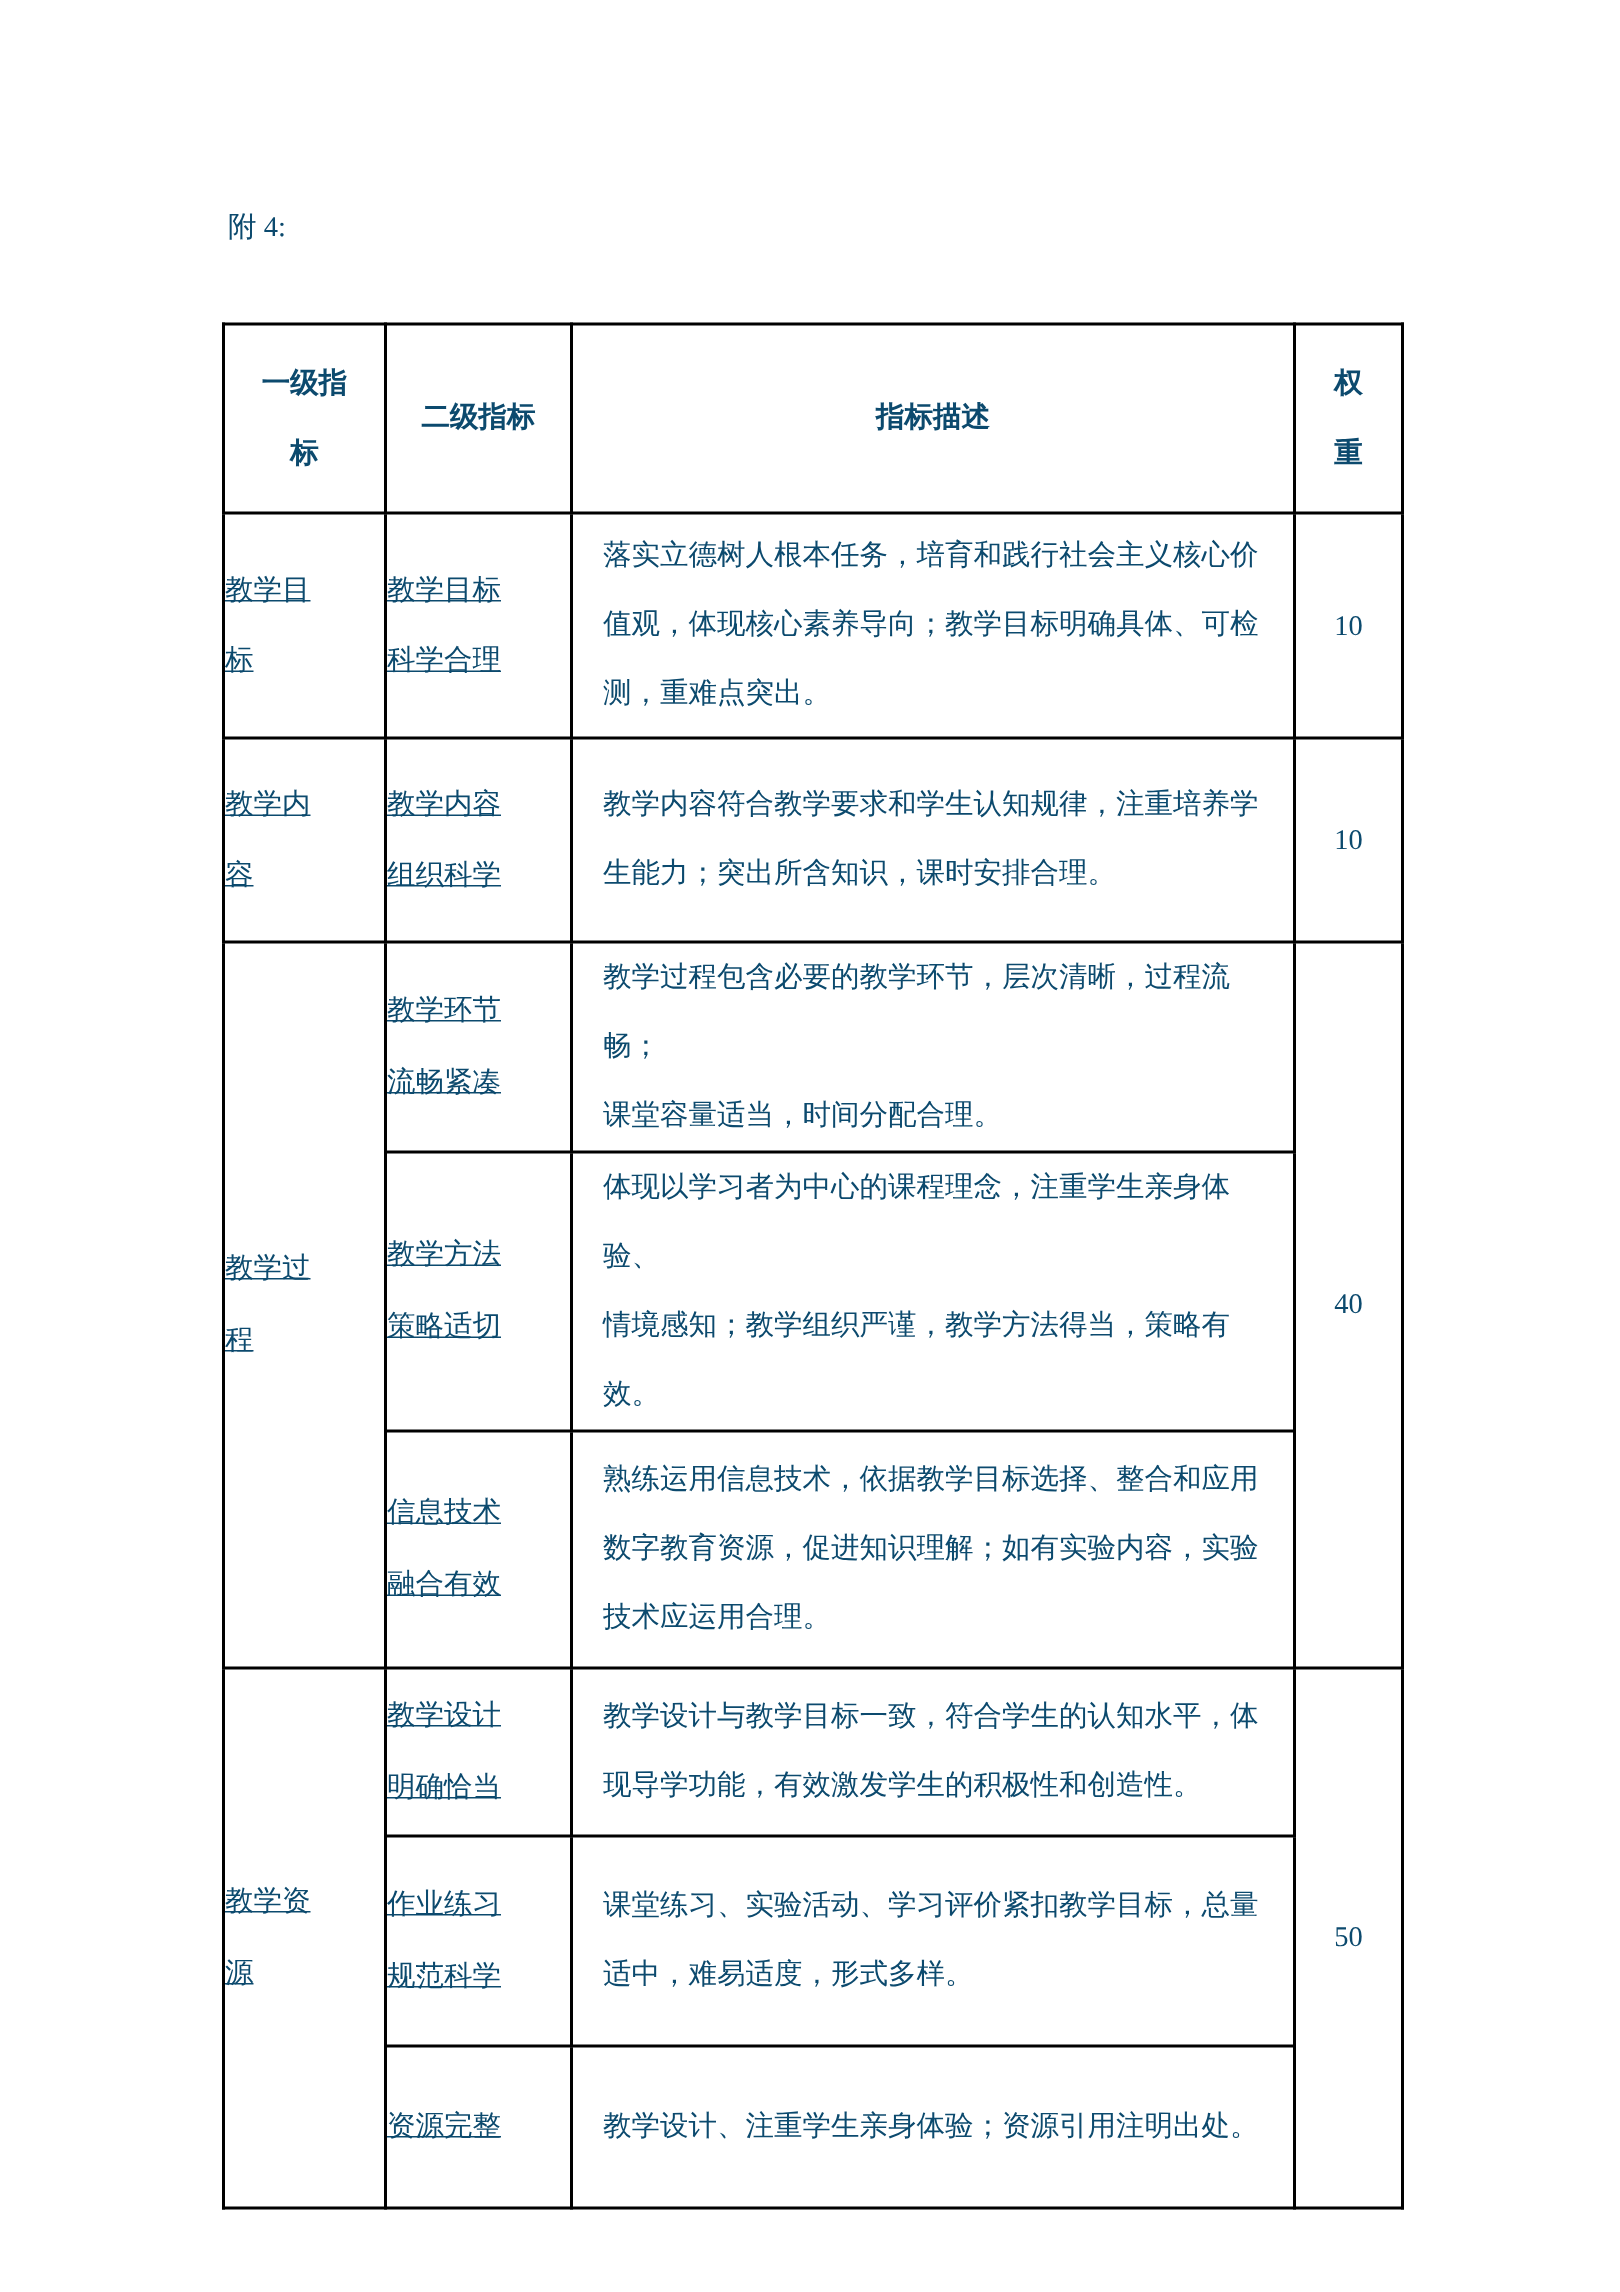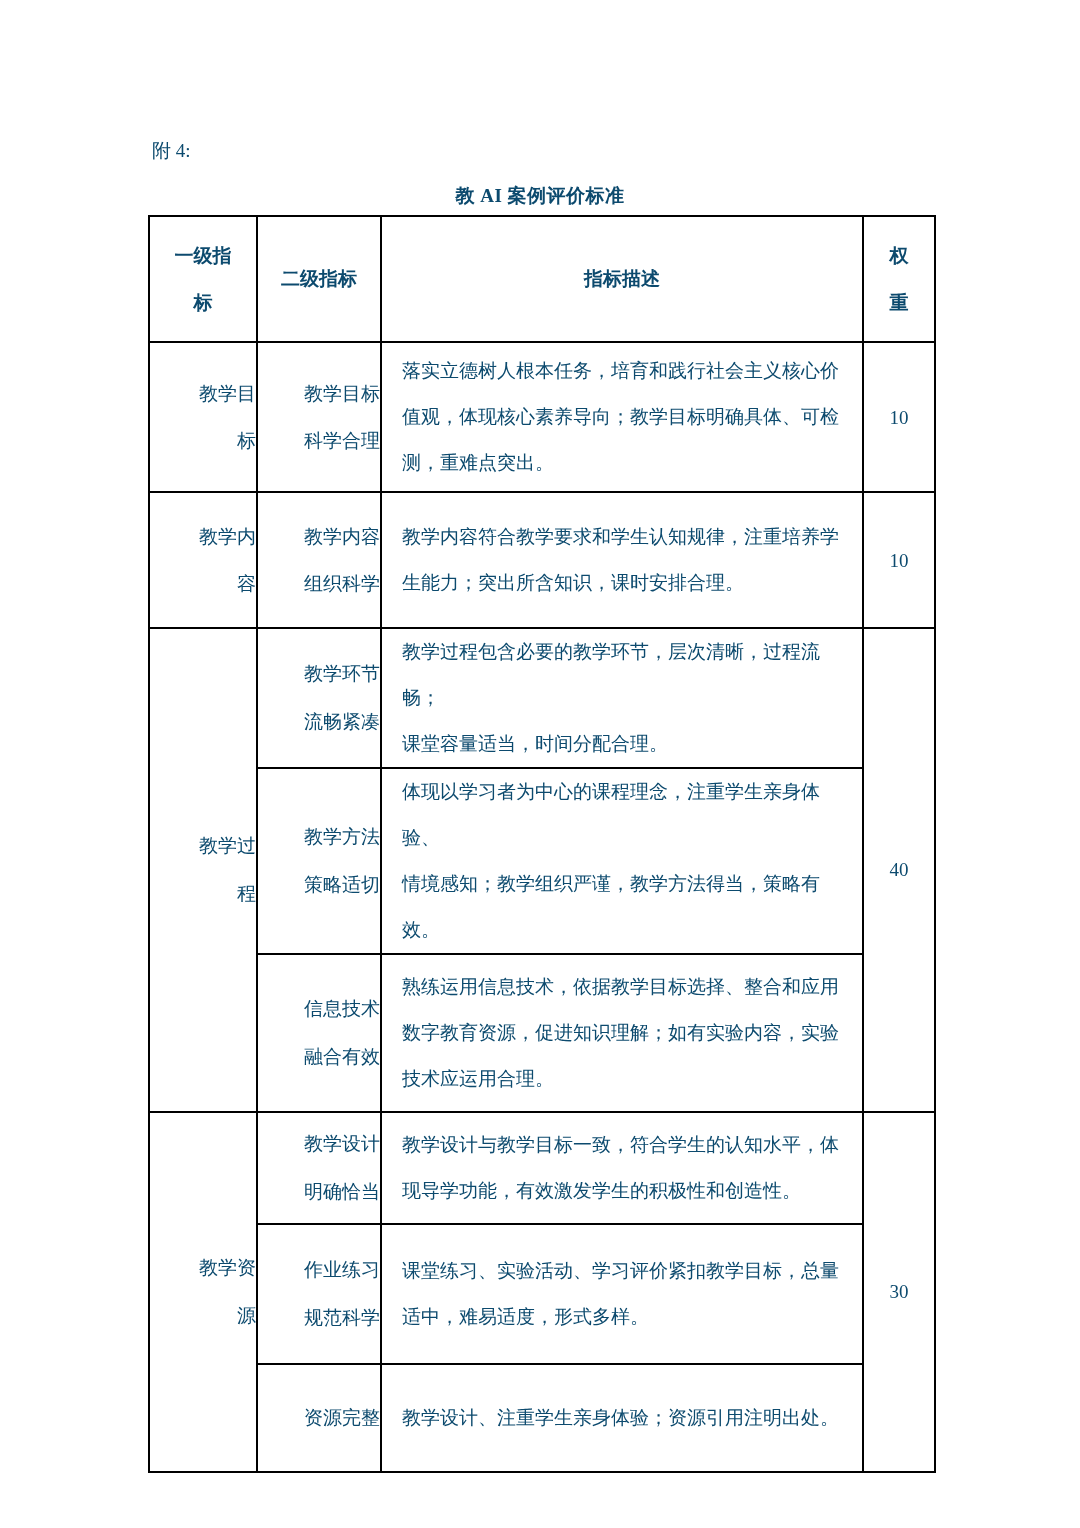--- a/index.html
+++ b/index.html
@@ -46,22 +46,23 @@
     vertical-align: middle;
     font-size: 19px;
     white-space: pre-line;
   }
   th.hcell {
     font-weight: bold;
     text-align: center;
     line-height: 2.5;
   }
   td.l1cell, td.l2cell {
-    text-align: right;
+    text-align: left;
     line-height: 2.5;
+    text-decoration: underline;
   }
   td.desccell {
     text-align: left;
     padding-left: 20px;
     padding-right: 8px;
     line-height: 2.42;
   }
   td.wcell {
     text-align: center;
     line-height: 1;
@@ -77,21 +78,20 @@
   tr.row-d2   { height: 140px; }
   tr.row-d3   { height: 108px; }
 </style>
 </head>
 <body>
 
 <div class="page">
 
   <div class="attachment-label">附 4:</div>
 
-  <div class="doc-title">教 AI 案例评价标准</div>
 
   <table class="criteria">
     <colgroup>
       <col class="c1">
         <col class="c2">
         <col class="c3">
         <col class="c4">
     </colgroup>
 
     <tbody>
@@ -148,21 +148,21 @@
 技术应运用合理。</td>
     </tr>
 
     <tr class="row-d1">
       <td class="l1cell" rowspan="3">教学资
 源</td>
       <td class="l2cell">教学设计
 明确恰当</td>
       <td class="desccell">教学设计与教学目标一致，符合学生的认知水平，体
 现导学功能，有效激发学生的积极性和创造性。</td>
-      <td class="wcell" rowspan="3">30</td>
+      <td class="wcell" rowspan="3">50</td>
     </tr>
     <tr class="row-d2">
       <td class="l2cell">作业练习
 规范科学</td>
       <td class="desccell">课堂练习、实验活动、学习评价紧扣教学目标，总量
 适中，难易适度，形式多样。</td>
     </tr>
     <tr class="row-d3">
       <td class="l2cell">资源完整</td>
       <td class="desccell">教学设计、注重学生亲身体验；资源引用注明出处。</td>

